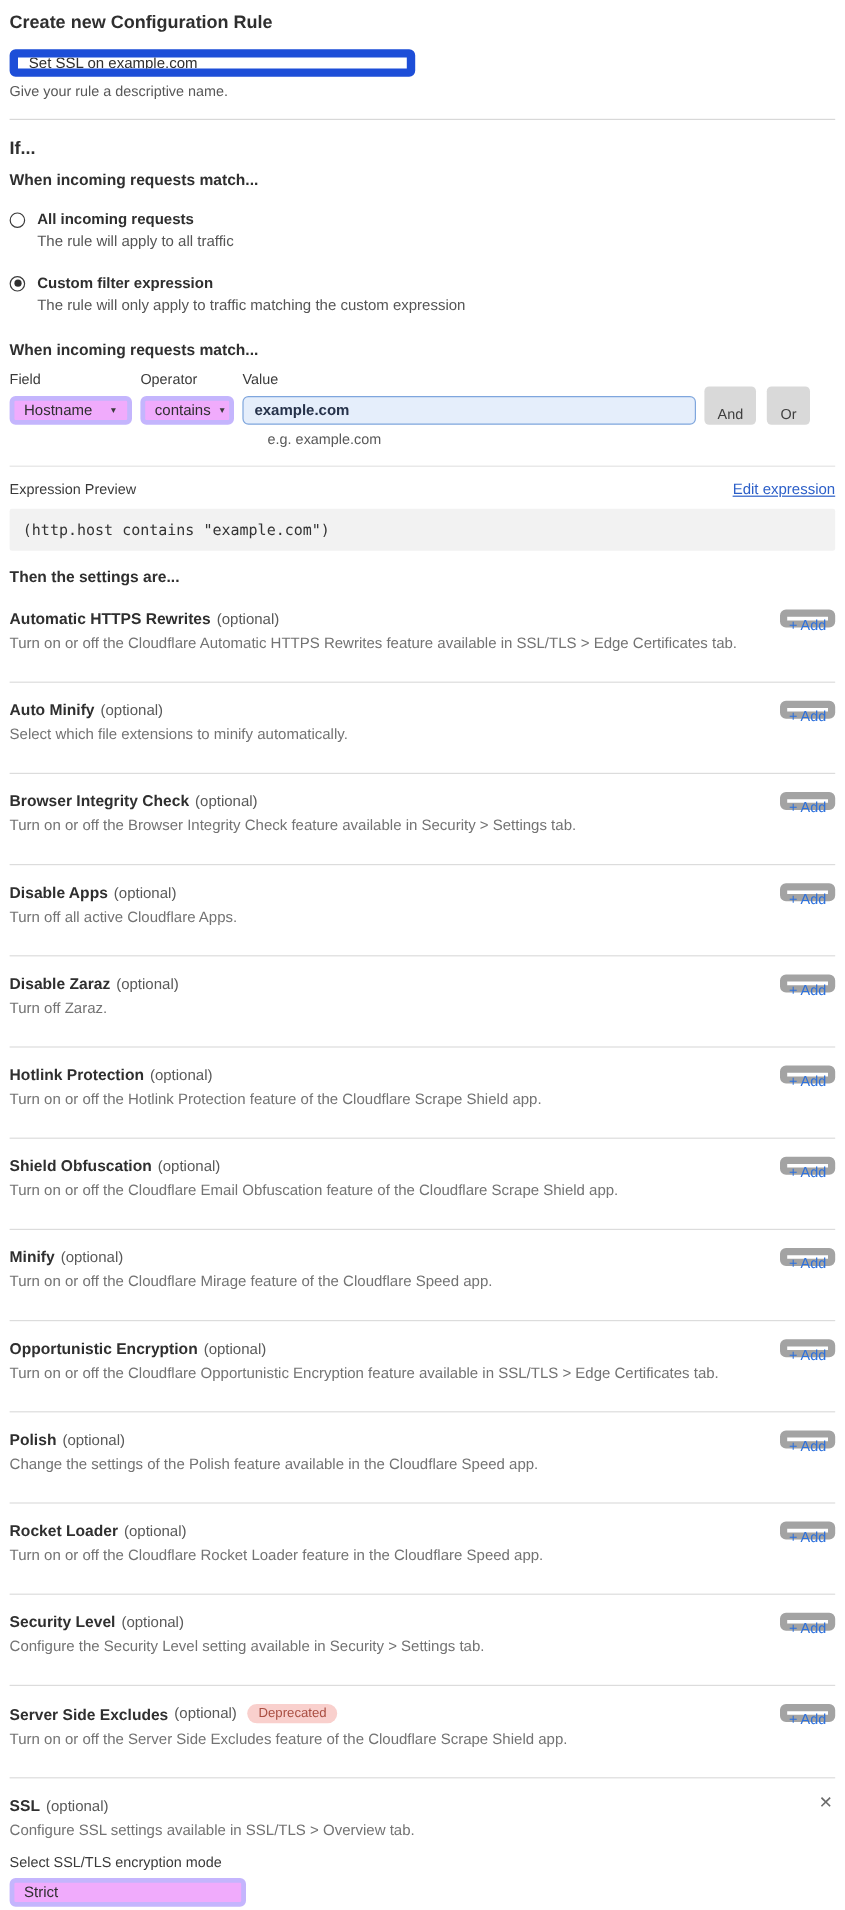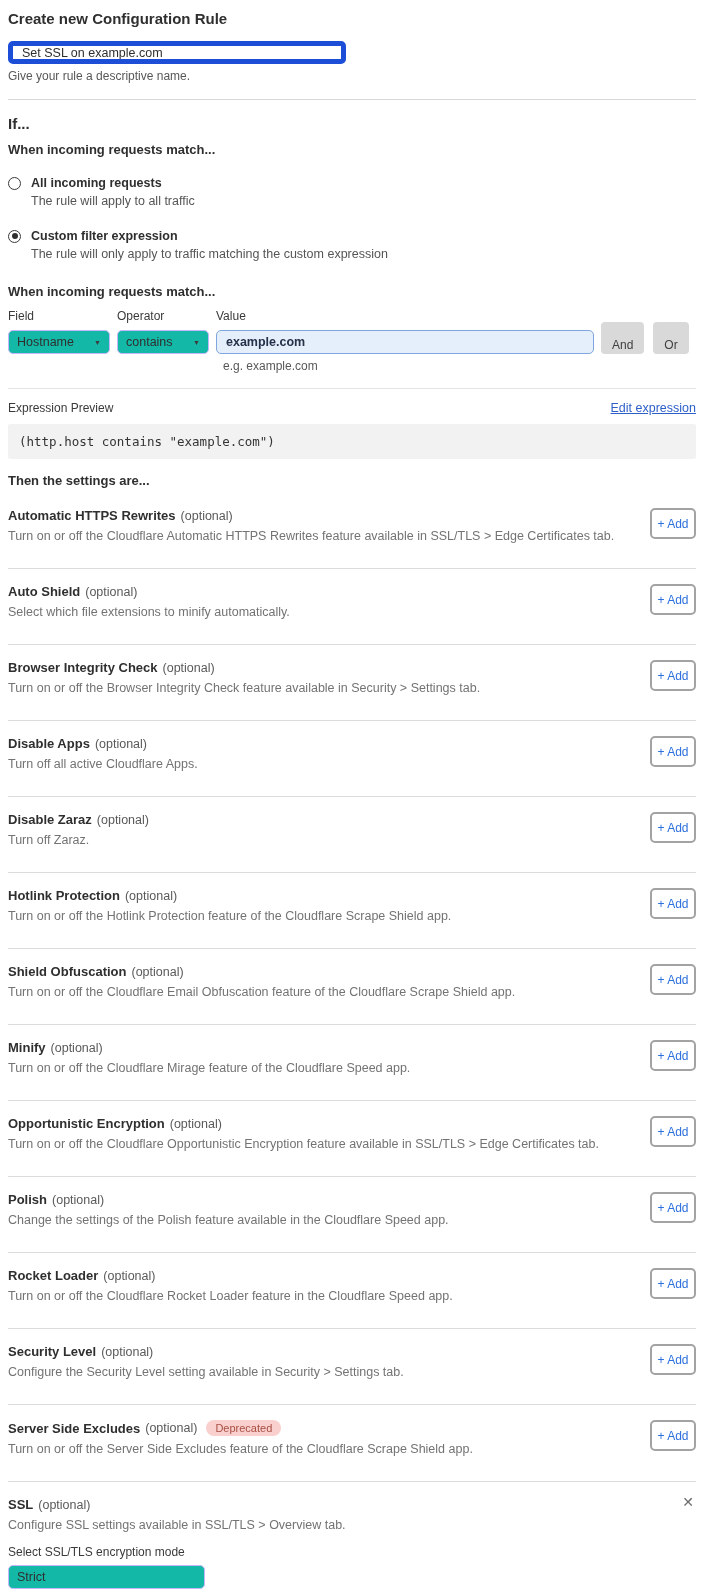--- a/index.html
+++ b/index.html
@@ -10,21 +10,21 @@
     -webkit-font-smoothing: antialiased;
   }
   .page { padding: 8px 8px 0 8px; }
 
   h1.page-title { font-size: 15px; font-weight: 700; margin: 2px 0 14px 0; color: #2f2f2f; }
 
   .field-label { display: block; font-size: 12px; color: #3a3a3a; margin-bottom: 6px; }
 
   .text-input {
     font-family: "Liberation Sans", sans-serif; font-size: 12.5px; color: #2f2f2f;
-    border: 5px solid #1d4ed8; border-radius: 5px; height: 23px; padding: 0 9px;
+    border: 7px solid #1d4ed8; border-radius: 5px; height: 23px; padding: 0 9px;
     background: #fff; outline: none;
   }
   .rule-name-input { width: 338px; }
 
   .help-text { font-size: 12px; color: #585858; margin-top: 5px; }
 
   hr.divider { border: 0; border-top: 1px solid #d8d8d8; margin: 16px 0 0 0; }
   hr.divider-light { border-top: 1px solid #e4e4e4; margin-top: 15px; }
 
   .h-lg { font-size: 15px; font-weight: 700; margin: 15px 0 0 0; color: #2f2f2f; }
@@ -43,26 +43,26 @@
   }
   .radio-label { font-size: 12.5px; font-weight: 700; color: #2f2f2f; }
   .radio-desc { font-size: 12.5px; color: #555555; margin-top: 4px; }
 
   .builder-heading { margin-top: 23px; }
 
   .builder-row { display: flex; gap: 7px; margin-top: 10px; align-items: flex-end; }
   .builder-col .field-label { margin-bottom: 7px; }
   .select {
     position: relative; display: flex; align-items: center; justify-content: space-between;
-    height: 24px; border: 1px solid #c4b5fd; border-radius: 5px; background: #14b8a6;
+    height: 24px; border: 4px solid #c4b5fd; border-radius: 5px; background: #f0abfc;
     font-size: 12.5px; color: #2f2f2f; padding: 0 8px; cursor: pointer;
   }
   .select .caret { font-size: 7px; color: #3a3a3a; margin-left: 6px; }
   .field-select { width: 102px; }
-  .operator-select { width: 92px; }
+  .operator-select { width: 78px; }
   .value-col { width: 378px; }
   .value-input {
     width: 100%; height: 24px; background: #e5eefb; border: 1px solid #7fa6dd;
     font-weight: 700; color: #26324a;
   }
   .andor-btn {
     height: 24px; border: none; border-radius: 4px; background: #d9d9d9; color: #3f3f3f;
     font-family: "Liberation Sans", sans-serif; font-size: 12px; cursor: pointer;
     padding: 16px 11px; flex: none;
   }
@@ -86,22 +86,22 @@
   }
   .setting-title-row { display: flex; align-items: center; gap: 5px; }
   .setting-name { font-size: 13px; font-weight: 700; color: #2f2f2f; }
   .setting-optional { font-size: 12.5px; color: #595959; }
   .deprecated-badge {
     background: #f9d0cd; color: #a94e42; font-size: 11px; border-radius: 9px;
     padding: 2px 9px; margin-left: 4px; text-align: center;
   }
   .setting-desc { font-size: 12.5px; color: #737373; margin-top: 6px; }
   .add-btn {
-    position: absolute; top: 15px; right: 0; width: 46px; height: 31px;
-    background: #fff; border: 2px solid #a3a3a3; border-radius: 5px; color: #2d71dd;
+    position: absolute; top: 15px; right: 0; width: 46px; height: 15px;
+    background: #fff; border: 6px solid #a3a3a3; border-radius: 5px; color: #2d71dd;
     font-family: "Liberation Sans", sans-serif; font-size: 12px; cursor: pointer; padding: 0;
   }
 
   .ssl-setting { border-bottom: none; padding-bottom: 14px; }
   .close-icon {
     position: absolute; top: 13px; right: 2px; font-size: 14px; color: #6b6b6b;
     cursor: pointer; line-height: 1;
   }
   .mode-label { margin-top: 13px; }
   .ssl-select { width: 197px; margin-top: 1px; }
@@ -182,21 +182,21 @@
           <span class="setting-name">Automatic HTTPS Rewrites</span>
           <span class="setting-optional">(optional)</span>
 
         </div>
         <div class="setting-desc">Turn on or off the Cloudflare Automatic HTTPS Rewrites feature available in SSL/TLS &gt; Edge Certificates tab.</div>
         <button class="add-btn">+ Add</button>
       </div>
 
       <div class="setting">
         <div class="setting-title-row">
-          <span class="setting-name">Auto Shield</span>
+          <span class="setting-name">Auto Minify</span>
           <span class="setting-optional">(optional)</span>
 
         </div>
         <div class="setting-desc">Select which file extensions to minify automatically.</div>
         <button class="add-btn">+ Add</button>
       </div>
 
       <div class="setting">
         <div class="setting-title-row">
           <span class="setting-name">Browser Integrity Check</span>

